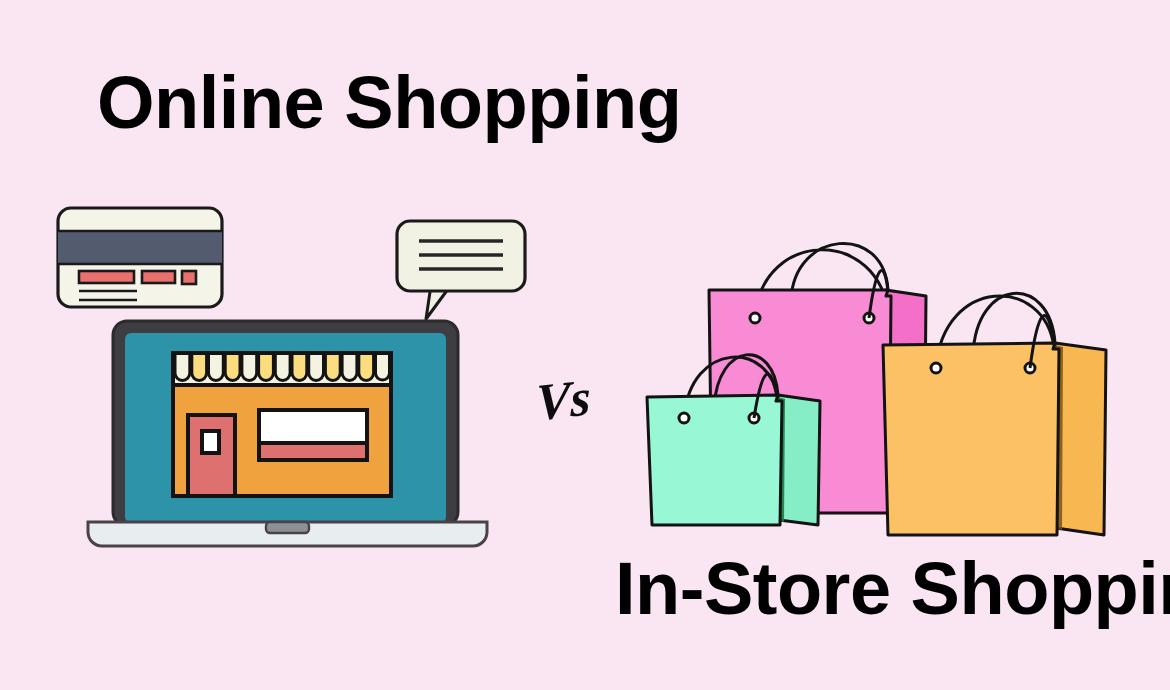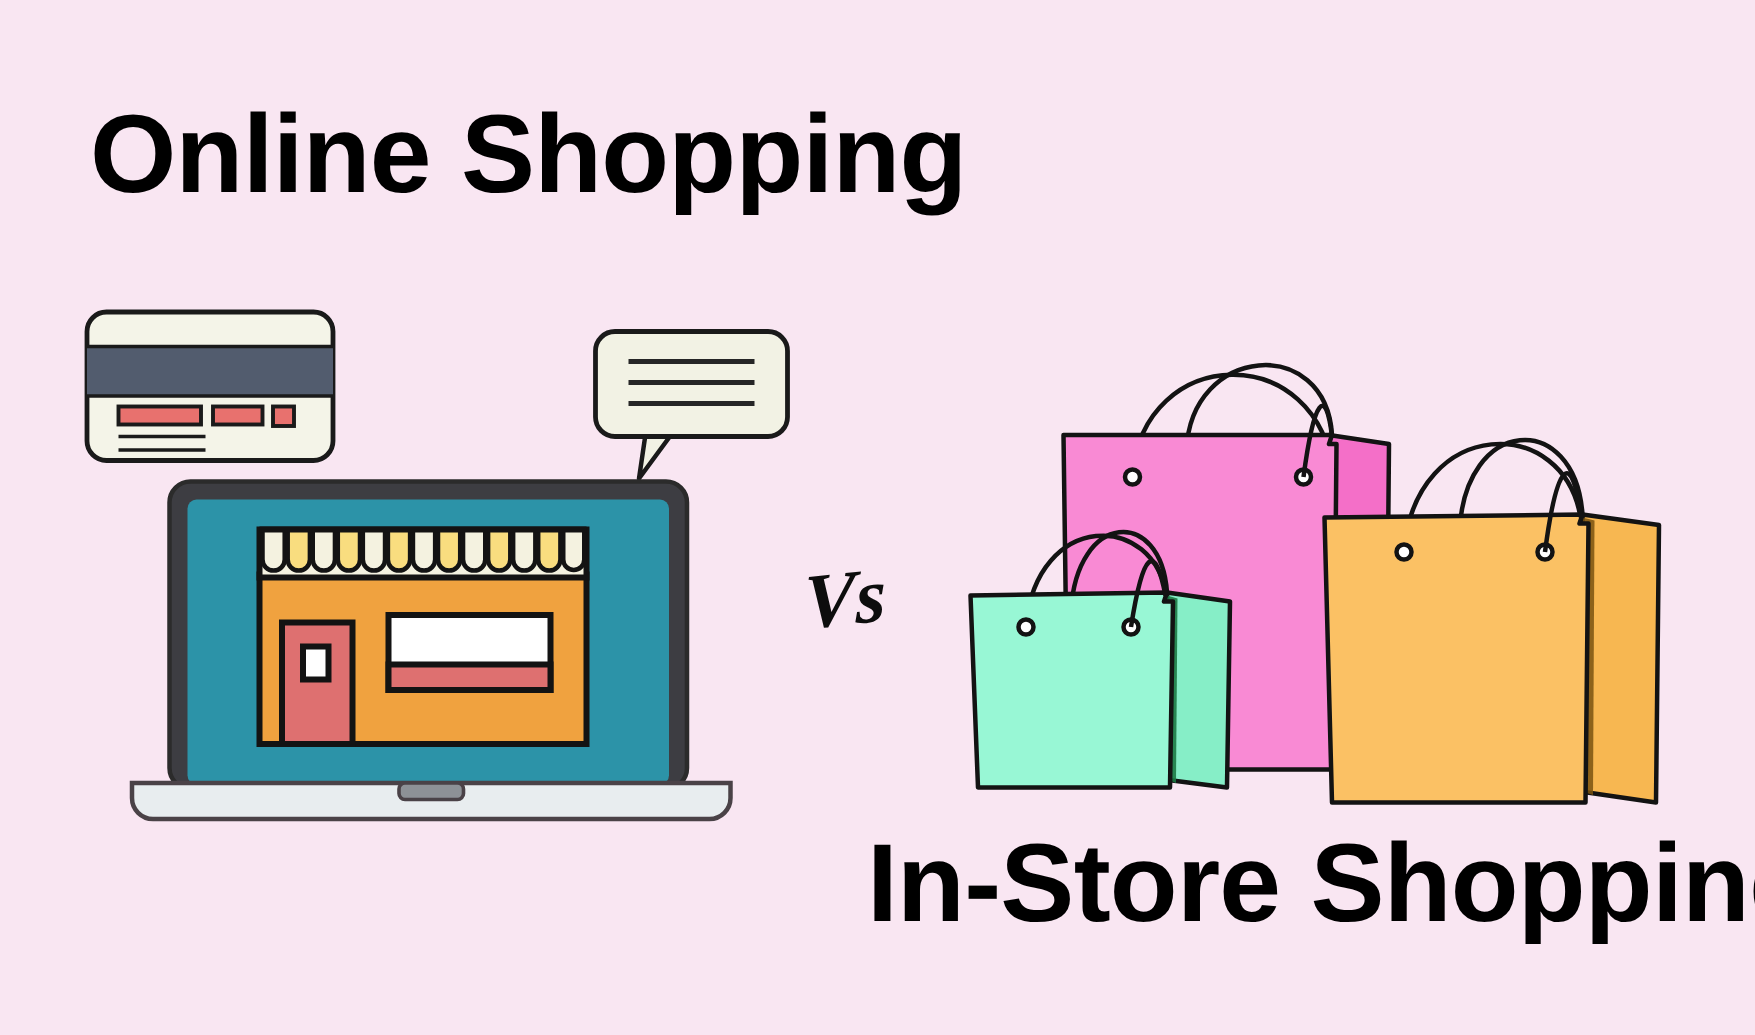--- a/index.html
+++ b/index.html
@@ -19,20 +19,21 @@
     background: #f9e6f2;
   }
   .title {
     position: absolute;
     color: #000000;
     font-family: "Liberation Sans", sans-serif;
     font-weight: 700;
     letter-spacing: -0.5px;
     white-space: nowrap;
     line-height: 1;
+    margin-left: 37px;
   }
   #title-online {
     left: 60px;
     top: 66px;
     font-size: 74px;
   }
   #title-instore {
     left: 578px;
     top: 552px;
     font-size: 74px;

